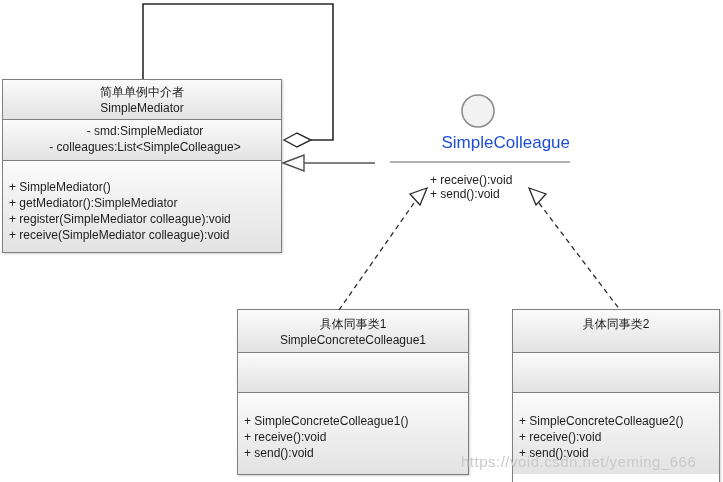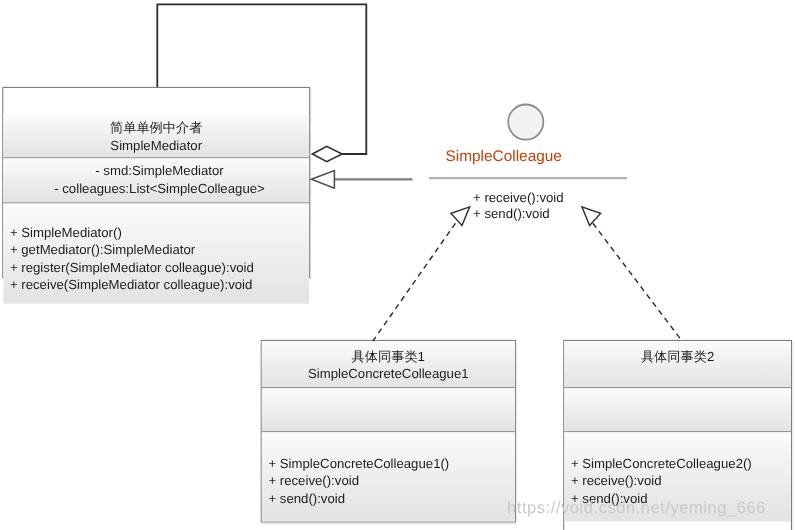--- a/index.html
+++ b/index.html
@@ -25,35 +25,35 @@
     background:linear-gradient(180deg,#fbfbfb 0%,#ececec 60%,#e3e3e3 100%);
     border-bottom:1px solid #7f7f7f;
     overflow:hidden;
   }
   .cb-section:last-child{border-bottom:none;}
   .cb-header{text-align:center;padding-top:4px;line-height:16px;}
   .cb-line{line-height:16px;padding-left:6px;white-space:nowrap;}
 
   
   #mediator{left:2px;top:79px;width:280px;height:174px;}
-  #mediator .sec-header{height:40px;margin-top:24px;}
+  #mediator .sec-header{height:40px;}
   #mediator .sec-attrs{height:41px;padding-top:3px;text-align:center;}
   #mediator .sec-methods{height:91px;padding-top:18px;}
 
   
   #colleague1{left:237px;top:309px;width:232px;height:166px;}
   #colleague2{left:512px;top:309px;width:208px;height:200px;}
   .bottombox .sec-header{height:43px;padding-top:6px;}
   .bottombox .sec-attrs{height:40px;}
   .bottombox .sec-methods{height:81px;padding-top:20px;}
 
   
   .iface-name{
     position:absolute;left:405px;top:133px;width:165px;
-    text-align:left;font-size:14px;color:#c2410c;
+    text-align:right;font-size:17px;color:#1d4ed8;
   }
   .iface-method{
     position:absolute;left:430px;font-size:12px;color:#1c1c1c;line-height:13px;white-space:nowrap;
   }
   #iface-m0{top:174px;}
   #iface-m1{top:188px;}
 
   .watermark{
     position:absolute;left:461px;top:453px;
     font-size:15px;color:#c9c9c9;letter-spacing:0.5px;white-space:nowrap;

